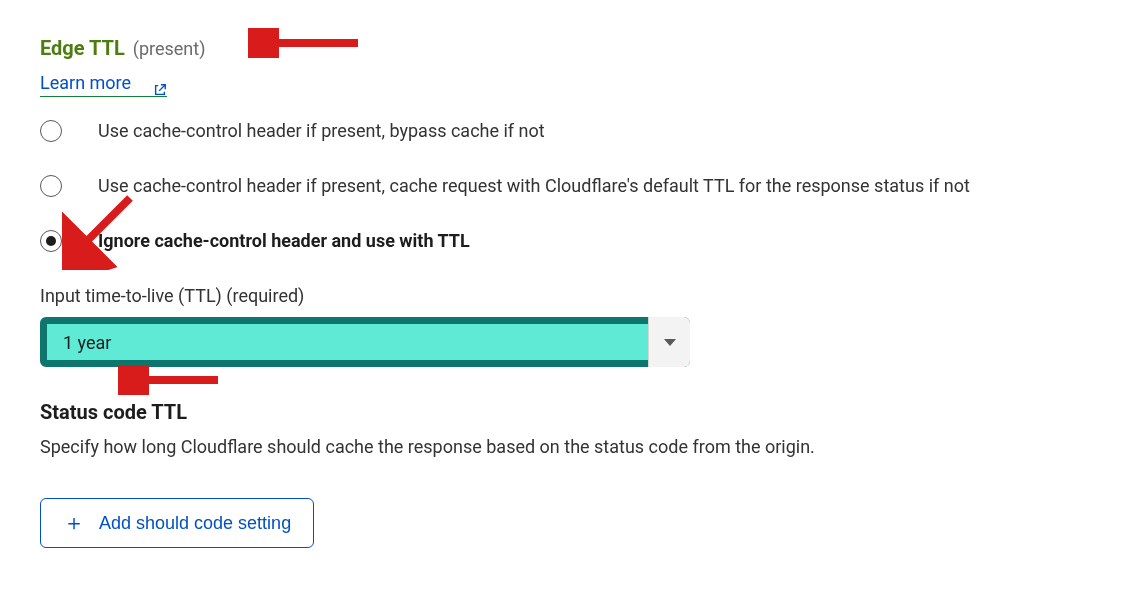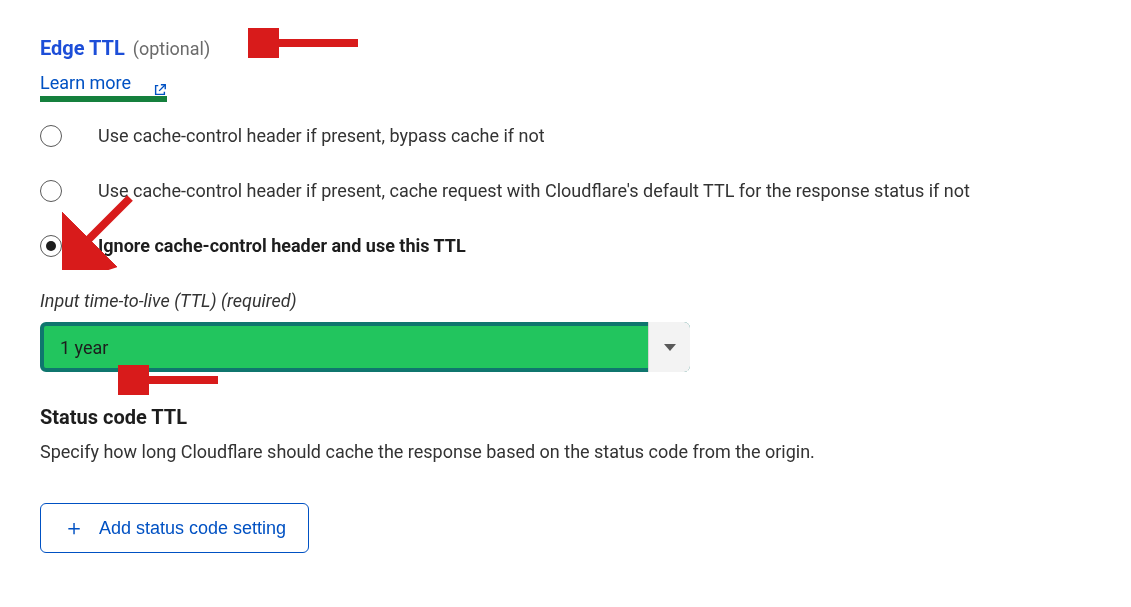--- a/index.html
+++ b/index.html
@@ -15,35 +15,35 @@
     }
     .section-heading {
       display: flex;
       align-items: baseline;
       gap: 8px;
       margin-bottom: 6px;
     }
     .section-title {
       font-weight: 700;
       font-size: 20px;
-      color: #1d4ed8;
+      color: #4d7c0f;
     }
     .optional-tag {
       color: #6b6b6b;
       font-size: 18px;
     }
     .description {
       color: #333333;
       max-width: 900px;
       margin-bottom: 20px;
     }
     .link {
       color: #0051c3;
       text-decoration: none;
-      border-bottom: 6px solid #15803d;
+      border-bottom: 1px solid #15803d;
       cursor: pointer;
       display: inline-flex;
       align-items: center;
       gap: 22px;
     }
     .link-ext-icon {
       width: 14px;
       height: 14px;
       display: inline-block;
       position: relative;
@@ -81,33 +81,32 @@
     .radio-label {
       color: #333333;
     }
     .radio-label.selected {
       font-weight: 700;
       color: #1d1d1d;
     }
     .field-label {
       color: #333333;
       margin-bottom: 8px;
-      font-style: italic;
     }
     .select-wrap {
       position: relative;
       width: 650px;
       margin-bottom: 30px;
     }
     .select {
       width: 100%;
       height: 50px;
-      border: 4px solid #0f766e;
+      border: 7px solid #0f766e;
       border-radius: 6px;
-      background: #22c55e;
+      background: #5eead4;
       padding: 0 50px 0 16px;
       font-size: 18px;
       color: #1d1d1d;
       display: flex;
       align-items: center;
       cursor: pointer;
     }
     .select-caret-box {
       position: absolute;
       right: 0;
@@ -161,21 +160,21 @@
     }
   </style>
 </head>
 <body>
 
 
 
 
 <div class="section-heading">
   <span class="section-title">Edge TTL</span>
-  <span class="optional-tag">(optional)</span>
+  <span class="optional-tag">(present)</span>
 </div>
 
 
 <p class="description">
   <a class="link">
     <span>Learn more</span>
     <span class="link-ext-icon">
       <svg viewBox="0 0 16 16" width="14" height="14" fill="none" stroke="#0051c3" stroke-width="1.6">
         <path d="M6 3 H3 V13 H13 V10"></path>
         <path d="M9 2 H14 V7"></path>
@@ -199,21 +198,21 @@
     <span class="radio">
         <span class="radio-dot"></span>
       </span>
     <span class="radio-label">Use cache-control header if present, cache request with Cloudflare's default TTL for the response status if not</span>
   </label>
 
   <label class="radio-row">
     <span class="radio selected">
         <span class="radio-dot"></span>
       </span>
-    <span class="radio-label selected">Ignore cache-control header and use this TTL</span>
+    <span class="radio-label selected">Ignore cache-control header and use with TTL</span>
   </label>
 
 </div>
 
 
 <div class="field-label">Input time-to-live (TTL) (required)</div>
 <div class="select-wrap">
   <div class="select">
     <span>1 year</span>
   </div>
@@ -221,21 +220,21 @@
     <span class="caret"></span>
   </div>
 </div>
 
 
 <div class="subheading">Status code TTL</div>
 <p class="description" style="margin-bottom:16px;">Specify how long Cloudflare should cache the response based on the status code from the origin.</p>
 
 <button class="add-button">
   <span class="plus-icon">＋</span>
-  <span>Add status code setting</span>
+  <span>Add should code setting</span>
 </button>
 
 
 <svg class="arrow" style="left:248px; top:28px;" width="120" height="30" viewBox="0 0 120 30">
   <defs>
     <marker id="ah1" markerWidth="10" markerHeight="10" refX="2" refY="5" orient="auto">
       <path d="M0,0 L0,10 L10,5 z" fill="#d81b1b"></path>
     </marker>
   </defs>
   <line x1="110" y1="15" x2="15" y2="15" stroke="#d81b1b" stroke-width="8" marker-end="url(#ah1)"></line>

